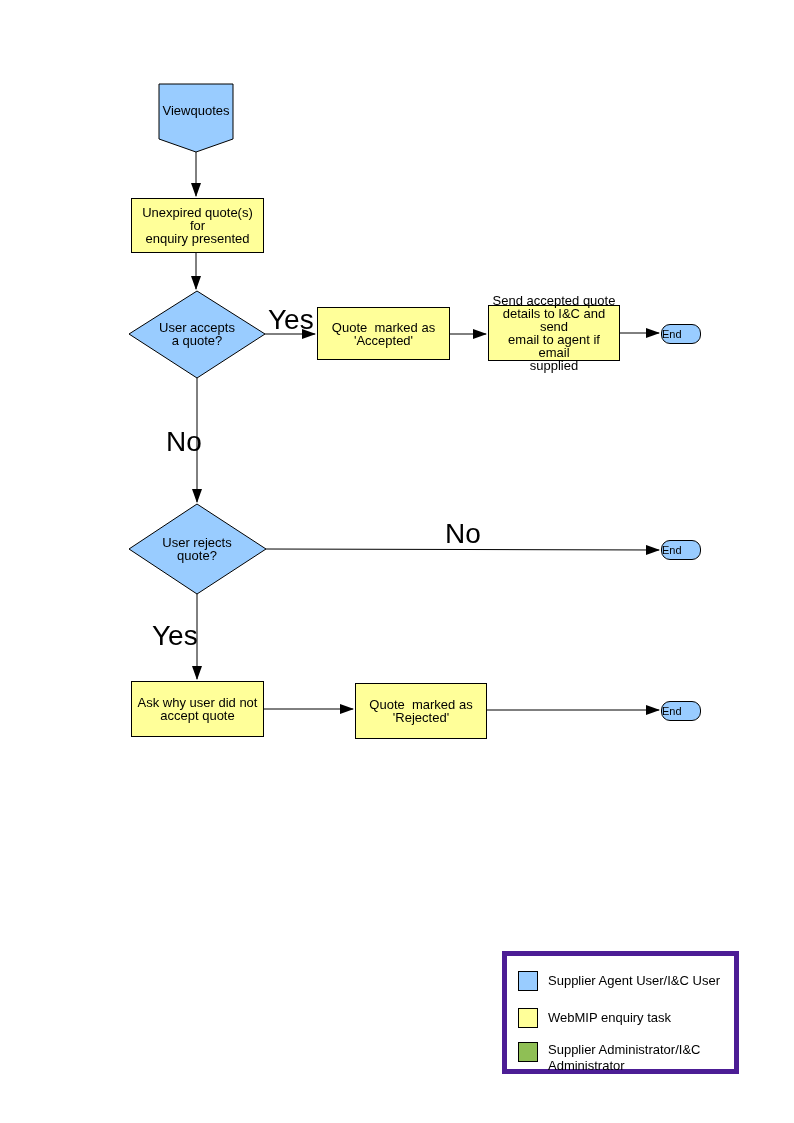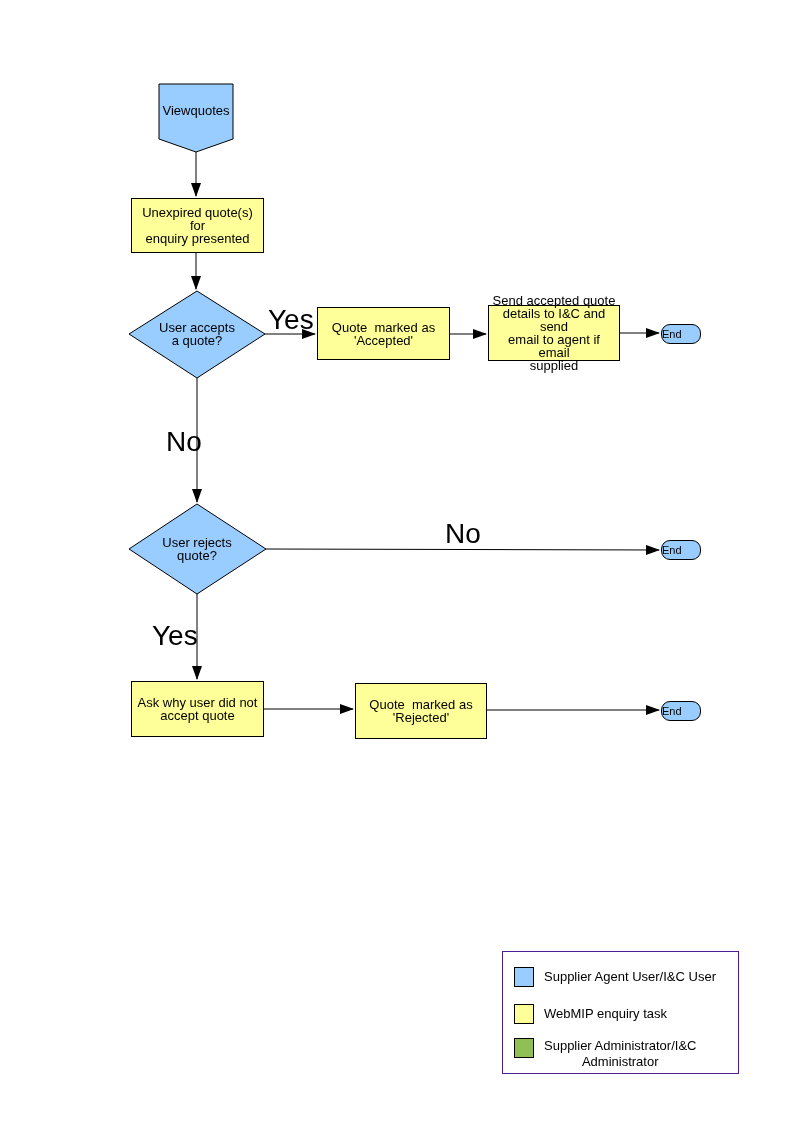--- a/index.html
+++ b/index.html
@@ -59,23 +59,22 @@
     font-size: 28px;
     line-height: 28px;
     white-space: nowrap;
     text-align: right;
   }
   .legend {
     position: absolute;
     left: 502px; top: 951px;
     width: 237px; height: 123px;
     box-sizing: border-box;
-    border: 1px solid #4c1d95;
+    border: 5px solid #4c1d95;
     background: #fff;
-    text-align: center;
   }
   .legend-row {
     position: absolute;
     left: 11px;
     display: flex;
     gap: 10px;
   }
   .legend-row.center { align-items: center; }
   .legend-row.start { align-items: flex-start; }
   .legend-swatch {

